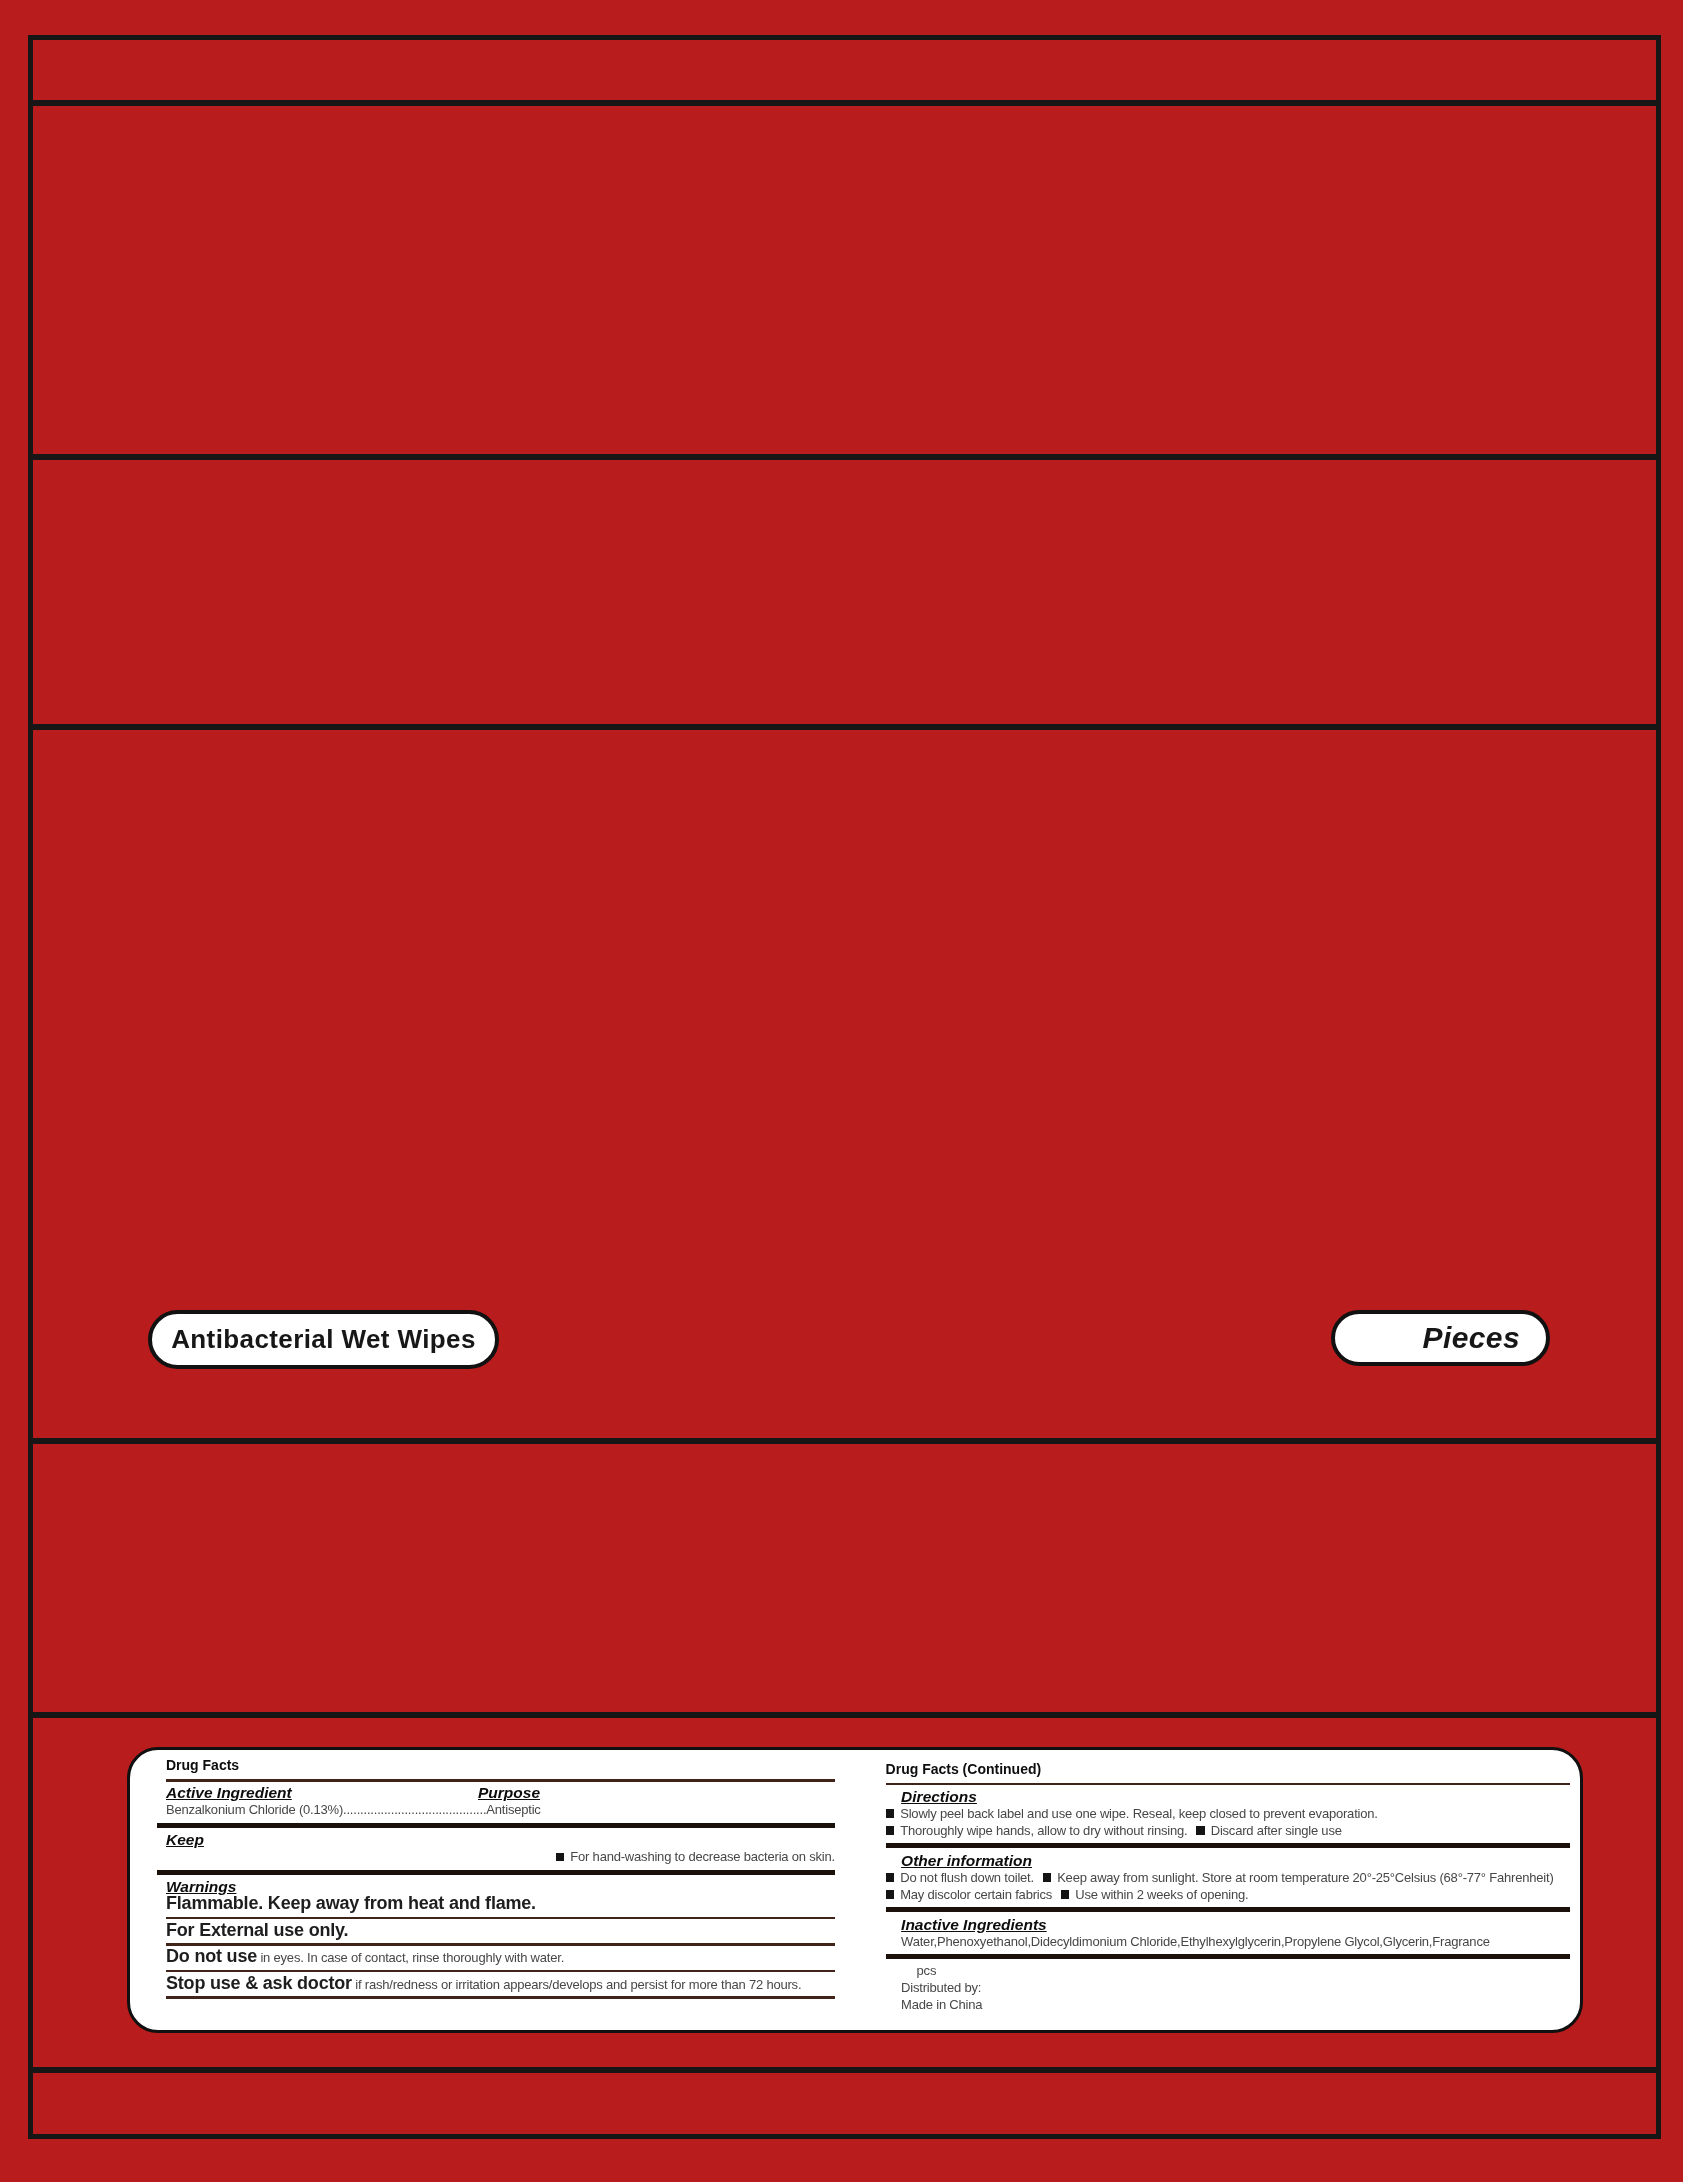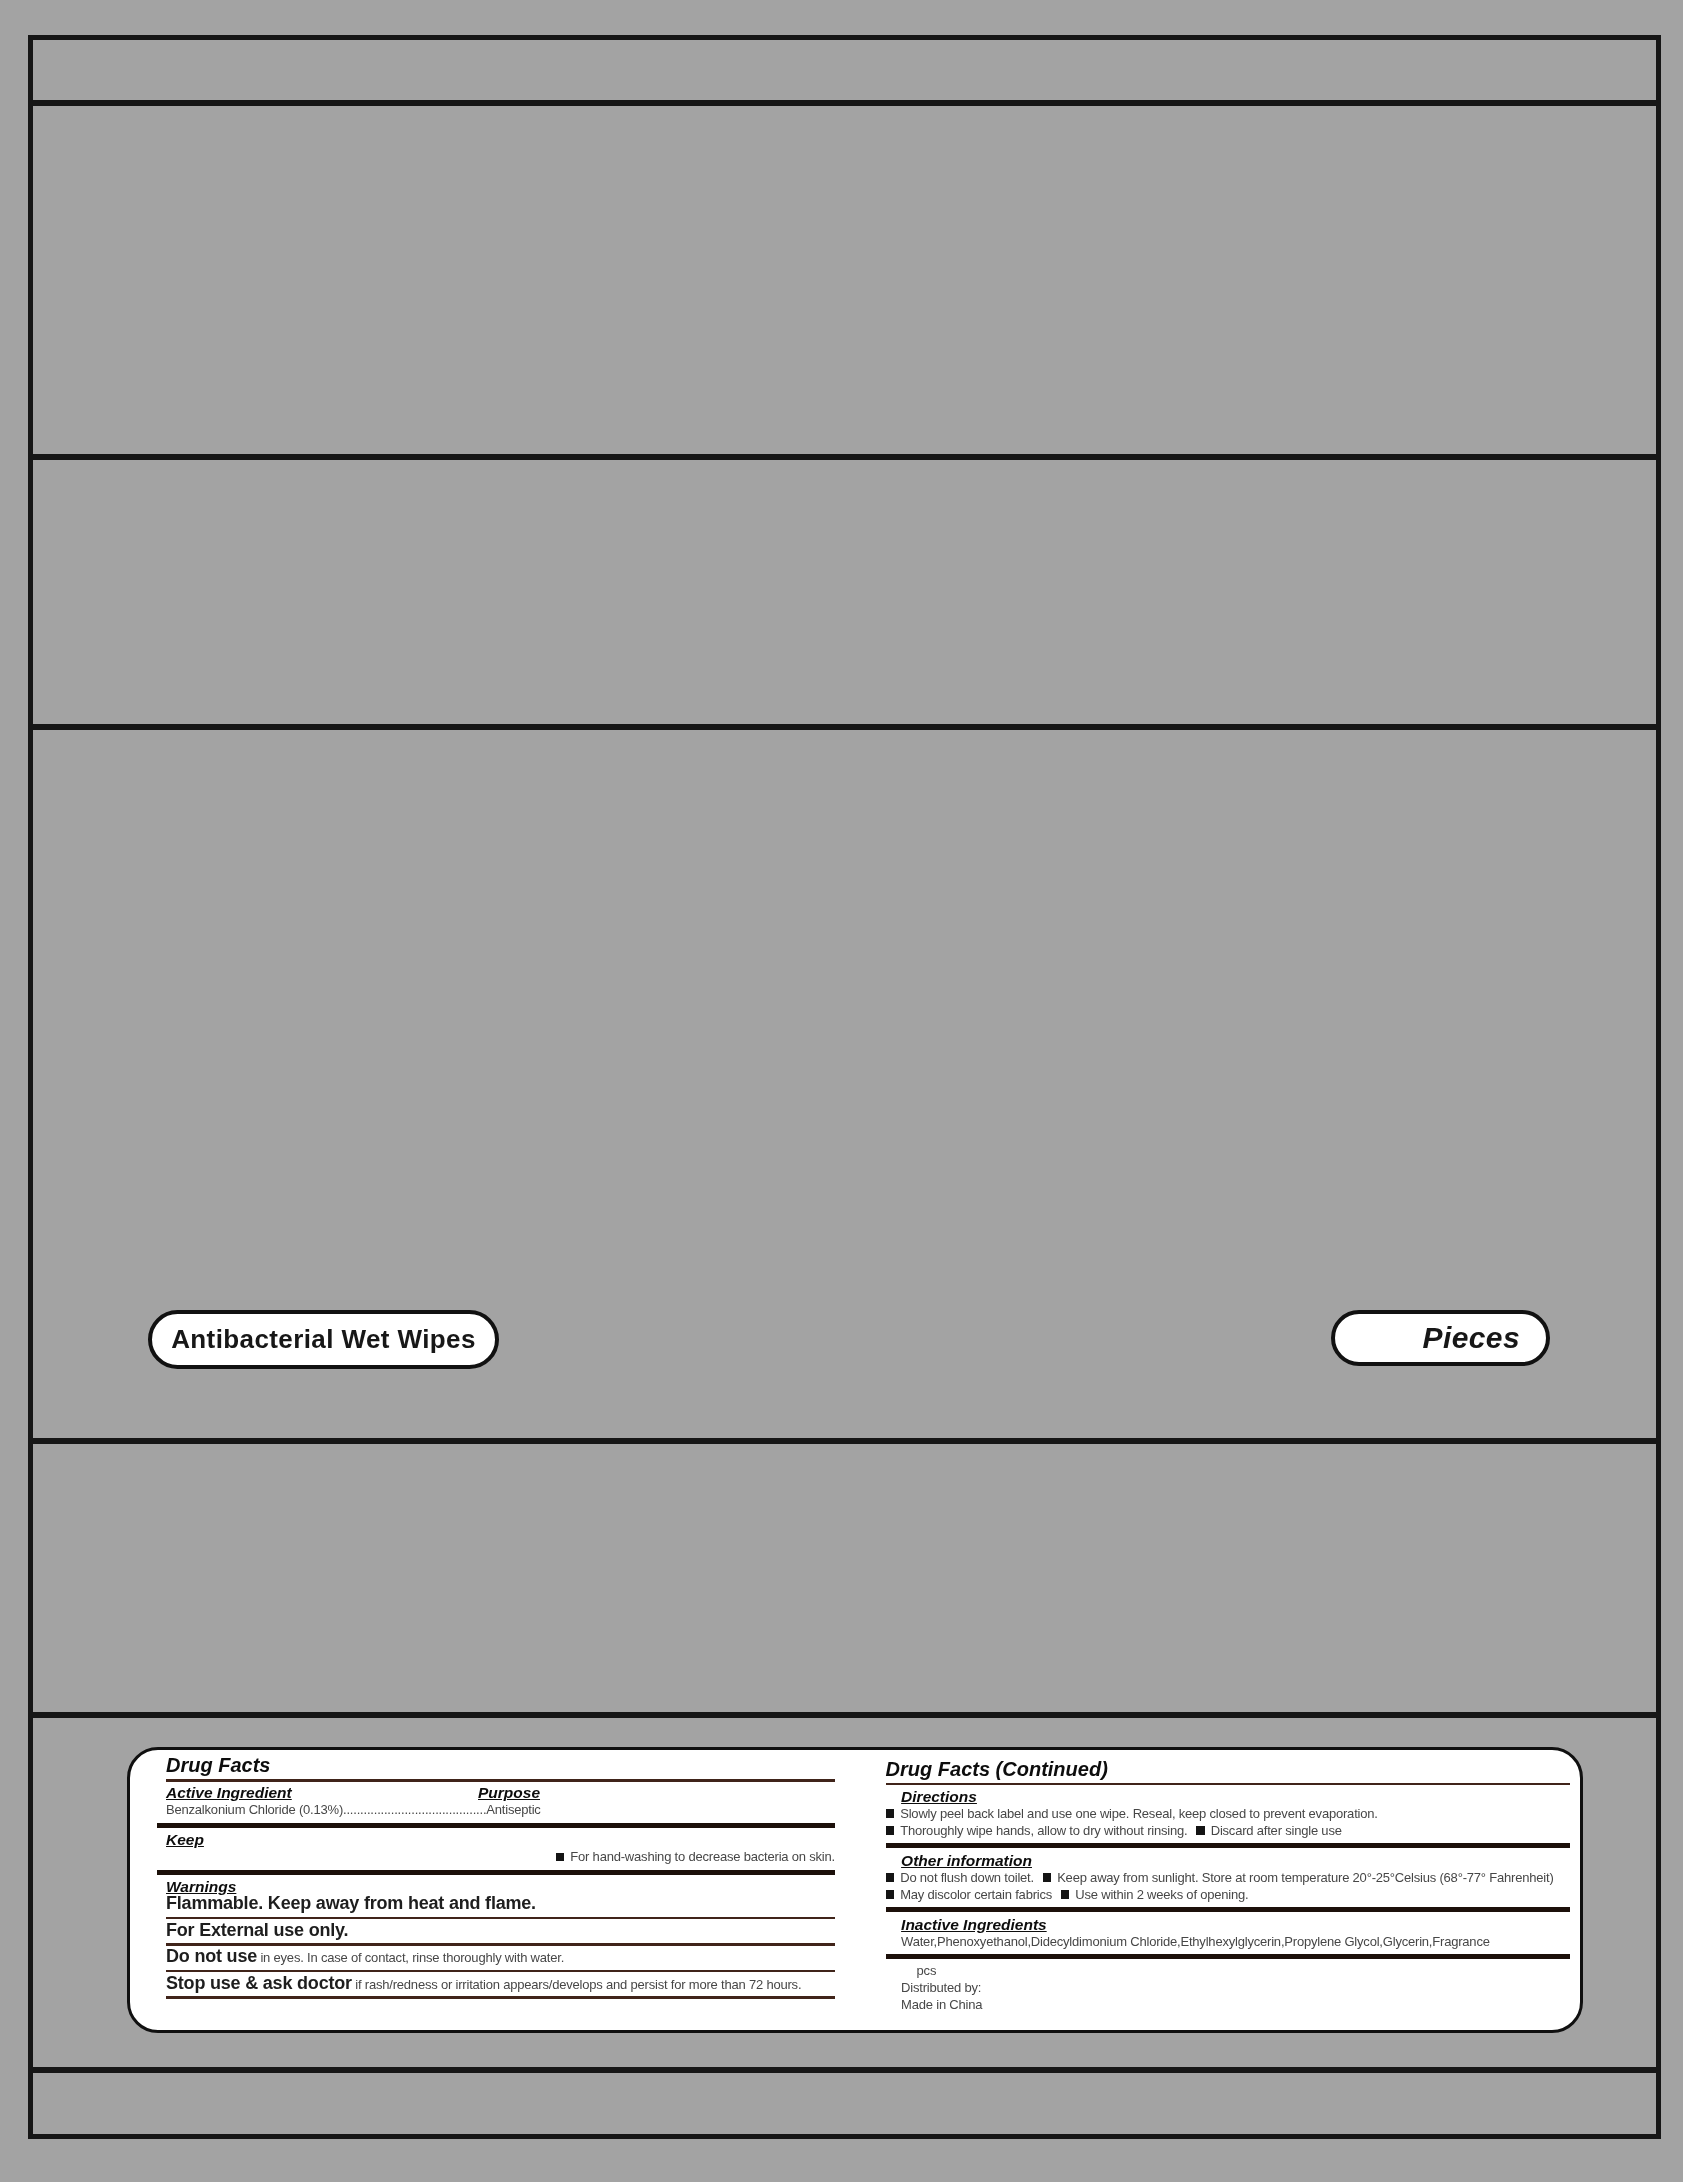--- a/index.html
+++ b/index.html
@@ -1,19 +1,19 @@
 <!DOCTYPE html>
 <html style="font-size:13.8px"><head>
 <meta charset="utf-8">
 <style>
   html,body{margin:0;padding:0;background:#ffffff;}
   .page{
     position:relative;
     width:1684px;height:2183px;
-    background:#a3a3a3;
+    background:#b91c1c;
     font-family:"Liberation Sans", sans-serif;
     color:#1a1a1a;
     overflow:hidden;
   }
   
   .outer-border{
     position:absolute;left:28px;top:35px;width:1633px;height:2104px;
     border:5.2px solid #161616;box-sizing:border-box;background:transparent;
   }
   
@@ -44,21 +44,21 @@
   
   .df-panel{
     position:absolute;left:127px;top:1747px;width:1456px;height:286px;
     box-sizing:border-box;border:3.4px solid #101010;border-radius:31px;
     background:#ffffff;
   }
   .df-col{position:absolute;top:0;box-sizing:border-box;}
   .df-col.left{left:17px;width:688px;padding:5.2px 0 0 19px;}
   .df-col.right{left:747px;width:693px;padding:8.6px 0 0 8.6px;}
 
-  .df-title{font-size:20px;font-weight:bold;font-style:italic;color:#0d0d0d;line-height:20.6px;}
+  .df-title{font-size:14px;font-weight:bold;color:#0d0d0d;line-height:20.6px;}
   .df-head{font-size:15.5px;font-weight:bold;font-style:italic;color:#0d0d0d;line-height:17px;text-decoration:underline;}
   .df-body{font-size:13px;color:#474747;line-height:17px;letter-spacing:-0.2px;}
   .df-body b{color:#1e1e1e;font-size:18px;letter-spacing:-0.2px;}
   .rule-thin{height:2.6px;background:#40241a;margin:3.4px 0 2.6px 0;}
   .rule-thick{height:5.2px;background:#1c100a;margin:4.3px 0 3.4px 0;}
   .df-col .rule-offset{margin-left:-8.6px;}
 
   .ai-row{display:flex;}
   .ai-row .ai{width:312px;}
 

